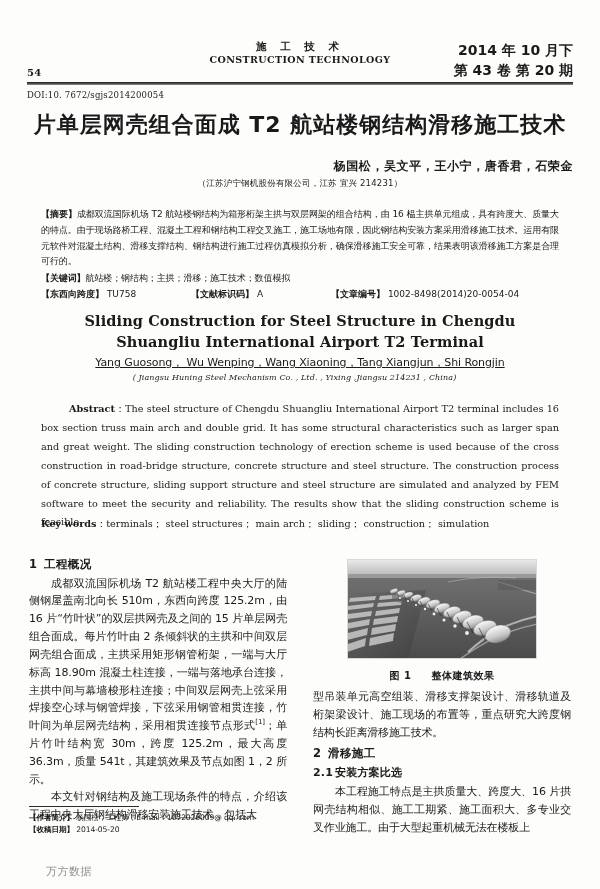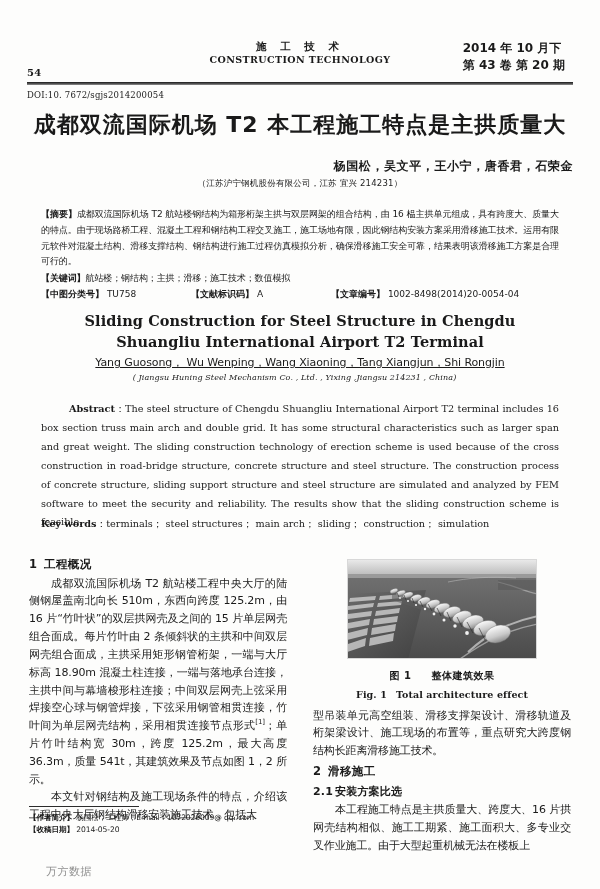--- a/index.html
+++ b/index.html
@@ -48,23 +48,23 @@
   }
   .hdr-en {
     font-size: 9.5px;
     font-weight: bold;
     letter-spacing: .4px;
     line-height: 1.3;
     margin-top: 1px;
   }
   .hdr-right {
     position: absolute;
-    right: 8px; top: 0;
-    text-align: left;
-    font-size: 12px;
+    right: 0; top: 0;
+    text-align: right;
+    font-size: 14px;
     font-weight: bold;
     line-height: 1.45;
     font-family: "DejaVu Sans", "Liberation Sans", sans-serif;
   }
   .rule {
     position: absolute;
     left: 27px; right: 27px;
     height: 3px;
     background: #4d4d4d;
     border-top: 1px solid #2a2a2a;
@@ -298,30 +298,30 @@
     </div>
     <div class="hdr-right">
       <div>2014 年 10 月下</div>
       <div>第 43 卷   第 20 期</div>
     </div>
   </div>
   <div class="rule rule-main"></div>
 
   <div class="doi">DOI:10. 7672/sgjs2014200054</div>
 
-  <div class="title-cn">成都双流国际机场 T2 本工程施工特点是主拱质量大</div>
+  <div class="title-cn">片单层网壳组合面成 T2 航站楼钢结构滑移施工技术</div>
   <div class="authors-cn">杨国松，吴文平，王小宁，唐香君，石荣金</div>
   <div class="affil-cn">（江苏沪宁钢机股份有限公司，江苏 宜兴  214231）</div>
 
   <div class="abs-cn"><b>【摘要】</b><span>成都双流国际机场 T2 航站楼钢结构为箱形桁架主拱与双层网架的组合结构，由 16 榀主拱单元组成，具有跨度大、质量大的特点。由于现场路桥工程、混凝土工程和钢结构工程交叉施工，施工场地有限，因此钢结构安装方案采用滑移施工技术。运用有限元软件对混凝土结构、滑移支撑结构、钢结构进行施工过程仿真模拟分析，确保滑移施工安全可靠，结果表明该滑移施工方案是合理可行的。</span></div>
 
   <div class="kw-cn"><b>【关键词】</b><span>航站楼；钢结构；主拱；滑移；施工技术；数值模拟</span></div>
 
   <div class="clc-row">
-    <div class="c1"><b>【中图分类号】</b> <span>TU758</span></div>
+    <div class="c1"><b>【东西向跨度】</b> <span>TU758</span></div>
     <div class="c2"><b>【文献标识码】</b> <span>A</span></div>
     <div class="c3"><b>【文章编号】</b> <span>1002-8498(2014)20-0054-04</span></div>
   </div>
 
   <div class="title-en">
     <div>Sliding Construction for Steel Structure in Chengdu</div>
     <div>Shuangliu International Airport T2 Terminal</div>
   </div>
   <div class="authors-en">Yang Guosong， Wu Wenping，Wang Xiaoning，Tang Xiangjun，Shi Rongjin</div>
   <div class="affil-en">( Jiangsu Huning Steel Mechanism Co. , Ltd. , Yixing ,Jiangsu   214231 , China)</div>
@@ -429,21 +429,20 @@
             </g>
 
             <ellipse cx="150" cy="74" rx="13" ry="8.5" transform="rotate(-18 150 74)" fill="url(#roofg)" stroke="#6d6d6d" stroke-width="0.4"></ellipse>
           </g>
 
           <path d="M100,22 C120,18 142,16 168,18" stroke="#bdbdbd" stroke-width="1" fill="none" opacity=".55"></path>
           <rect x="150" y="20" width="40" height="10" fill="#565656" opacity=".5"></rect>
         </svg>
       </div>
       <div class="fig-cap-cn"><span class="lbl">图 1</span><span>整体建筑效果</span></div>
-      <div class="fig-cap-en"><span class="lbl">Fig. 1</span><span>Total architecture effect</span></div>
     </div>
 
     <p class="p noind">型吊装单元高空组装、滑移支撑架设计、滑移轨道及桁架梁设计、施工现场的布置等，重点研究大跨度钢结构长距离滑移施工技术。</p>
     <div class="sec-h"><span class="num">2</span><span>滑移施工</span></div>
     <div class="sub-h"><span class="num">2.1</span><span>安装方案比选</span></div>
     <p class="p">本工程施工特点是主拱质量大、跨度大、16 片拱网壳结构相似、施工工期紧、施工面积大、多专业交叉作业施工。由于大型起重机械无法在楼板上</p>
   </div>
 
   <div class="footnote-rule"></div>
   <div class="footnote">

